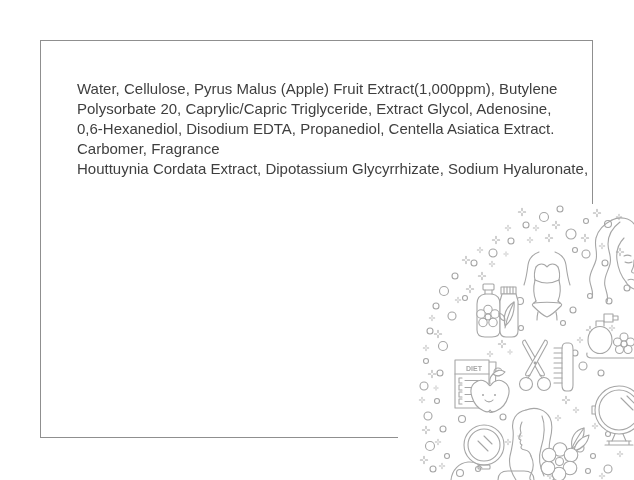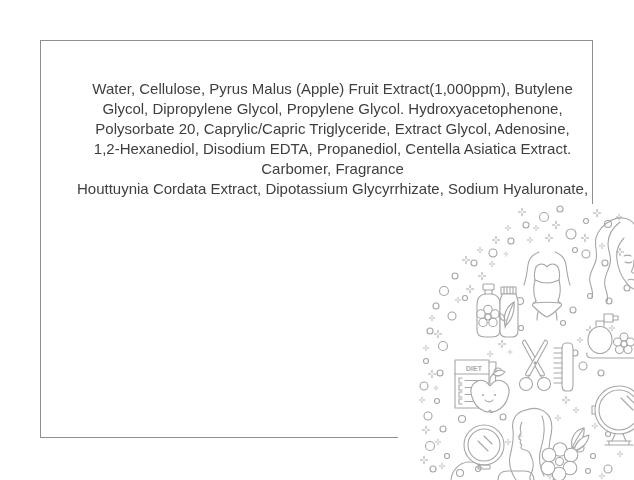--- a/index.html
+++ b/index.html
@@ -4,21 +4,21 @@
 <style>
   :root{
     --border-color:#8f8f8f;
     --text-color:#3f3f3f;
     --line-art:#a6a6a6;
     --background:#ffffff;
   }
   html,body{margin:0;padding:0;background:var(--background);}
   .page{
     position:relative;width:634px;height:480px;background:var(--background);
-    overflow:hidden;font-family:"Liberation Sans",sans-serif;text-align:center;
+    overflow:hidden;font-family:"Liberation Sans",sans-serif;
   }
   .ingredient-box{
     position:absolute;left:40px;top:40px;width:553px;height:398px;
     border:1px solid var(--border-color);background:var(--background);
     box-sizing:border-box;
   }
   .ingredient-text{
     position:absolute;left:36px;top:38px;
     color:var(--text-color);font-size:15px;line-height:20px;
   }
@@ -38,23 +38,22 @@
   }
 </style>
 </head>
 <body>
 
 <div class="page">
 
   <div class="ingredient-box">
     <div class="ingredient-text">
       <div class="line">Water, Cellulose, Pyrus Malus (Apple) Fruit Extract(1,000ppm), Butylene</div>
-      <div class="line">Glycol, Dipropylene Glycol, Propylene Glycol. Hydroxyacetophenone,</div>
       <div class="line">Polysorbate 20, Caprylic/Capric Triglyceride, Extract Glycol, Adenosine,</div>
-      <div class="line">1,2-Hexanediol, Disodium EDTA, Propanediol, Centella Asiatica Extract.</div>
+      <div class="line">0,6-Hexanediol, Disodium EDTA, Propanediol, Centella Asiatica Extract.</div>
       <div class="line">Carbomer, Fragrance</div>
       <div class="line">Houttuynia Cordata Extract, Dipotassium Glycyrrhizate, Sodium Hyaluronate,</div>
     </div>
   </div>
 
   <div class="illustration">
     <svg width="236" height="276" viewBox="0 0 236 276" xmlns="http://www.w3.org/2000/svg">
       <defs>
         <path id="spk" d="M0 -3.6 V-1.4 M0 1.4 V3.6 M-3.6 0 H-1.4 M1.4 0 H3.6"></path>
       </defs>

